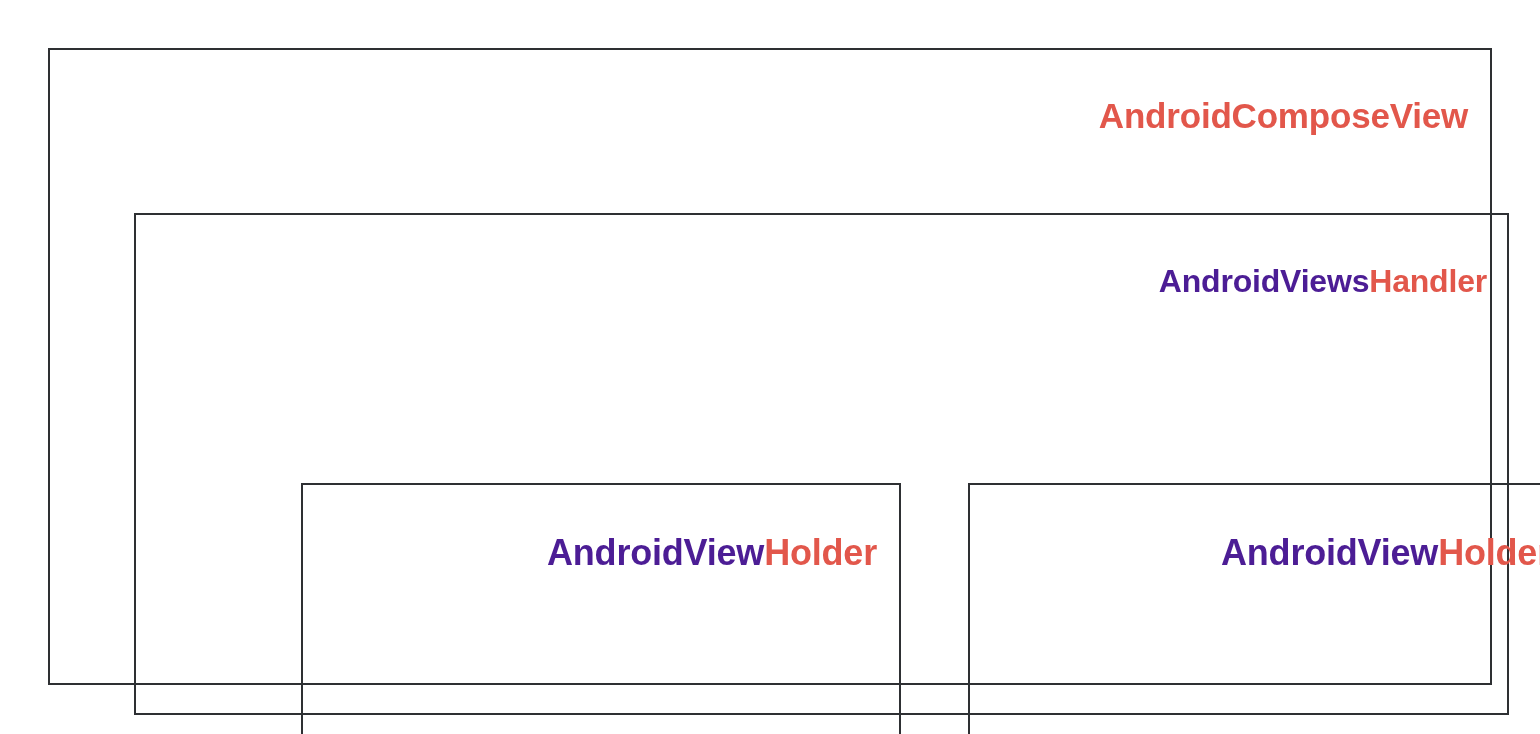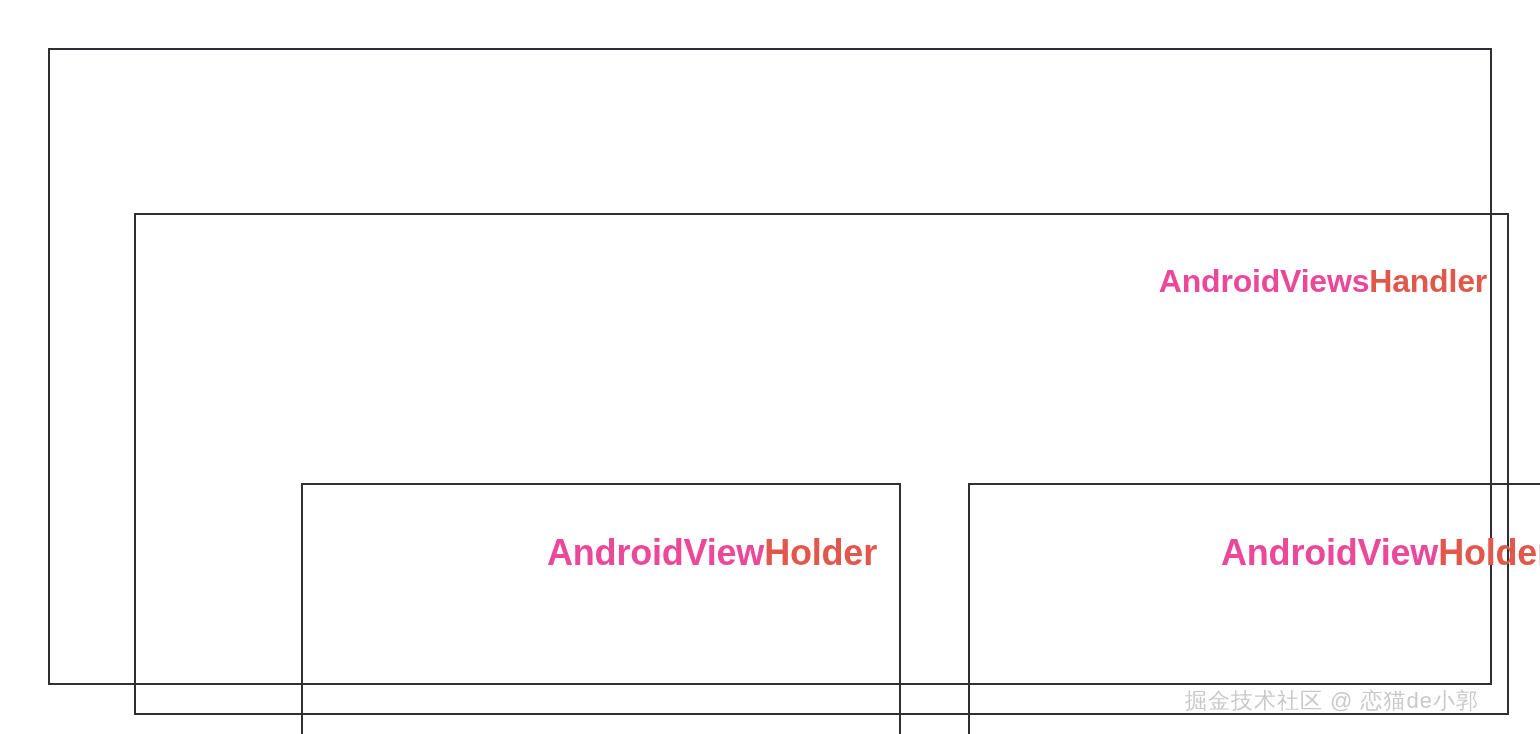--- a/index.html
+++ b/index.html
@@ -47,56 +47,56 @@
     right: 20px;
     top: 50px;
     font-size: 32px;
   }
   .label-holder {
     right: 22px;
     top: 50px;
     font-size: 36px;
   }
 
-  .t-dark  { color: #ec4899; }
+  .t-dark  { color: #4c1d95; }
   .t-red   { color: #e2574b; }
 
   
   .watermark {
     position: absolute;
     left: 1185px;
     top: 686px;
     font-size: 22px;
     color: #c9c9c9;
     white-space: nowrap;
     letter-spacing: 1px;
   }
 </style>
 </head>
 <body>
 
 <div id="canvas">
 
   <div class="box box-compose">
 
+    <span class="label label-compose"><span class="t-red">AndroidComposeView</span></span>
 
     <div class="box box-handler">
 
       <span class="label label-handler"><span class="t-dark">AndroidViews</span><span class="t-red">Handler</span></span>
 
       <div class="box box-holder-l">
 
         <span class="label label-holder"><span class="t-dark">AndroidView</span><span class="t-red">Holder</span></span>
 
       </div>
 
       <div class="box box-holder-r">
 
         <span class="label label-holder"><span class="t-dark">AndroidView</span><span class="t-red">Holder</span></span>
 
       </div>
 
     </div>
   </div>
 
-  <div class="watermark">掘金技术社区 @ 恋猫de小郭</div>
 
 </div>
 
 </body></html>

